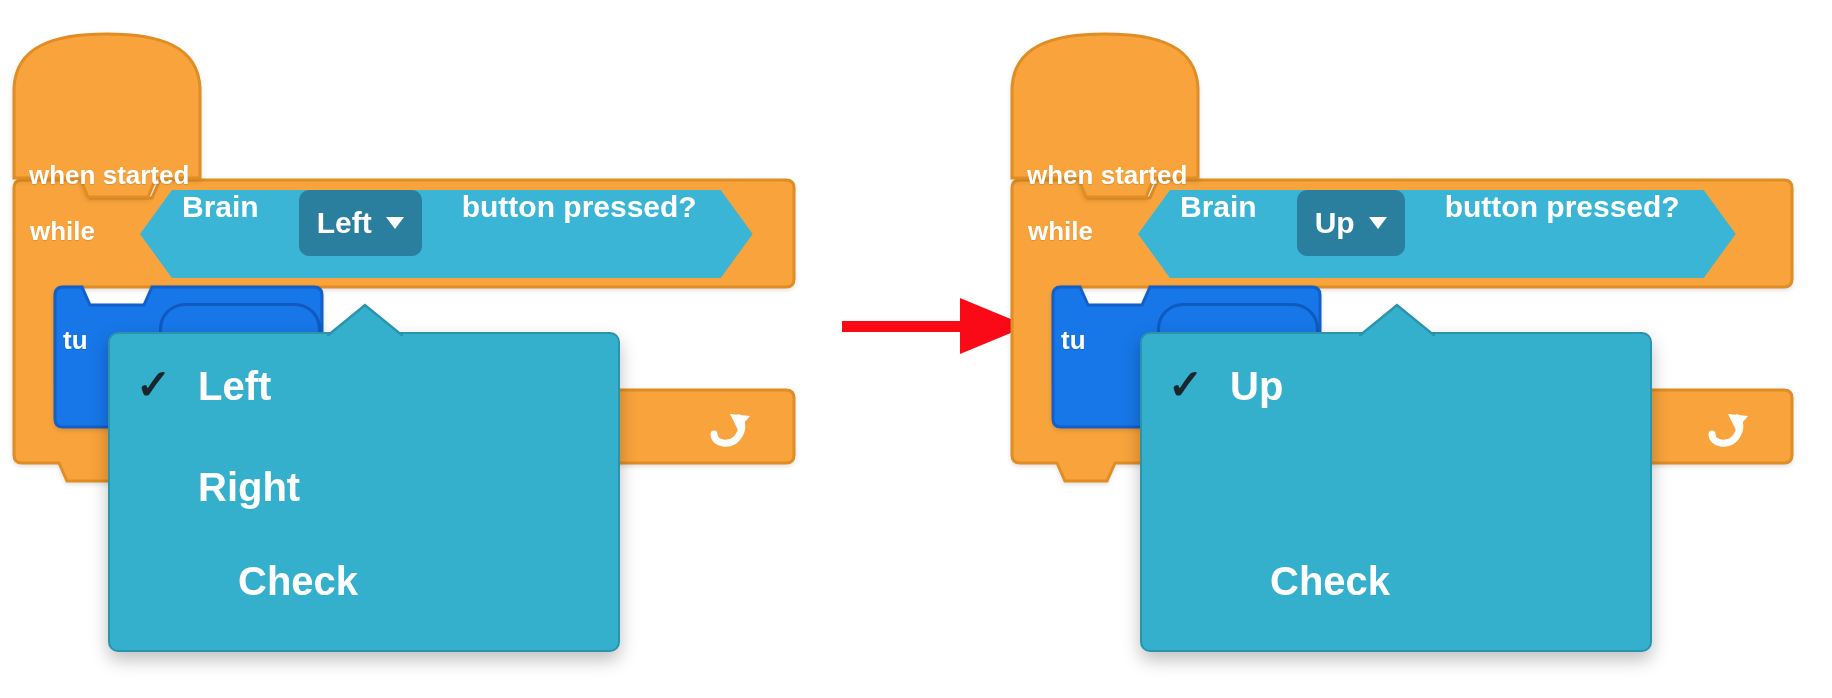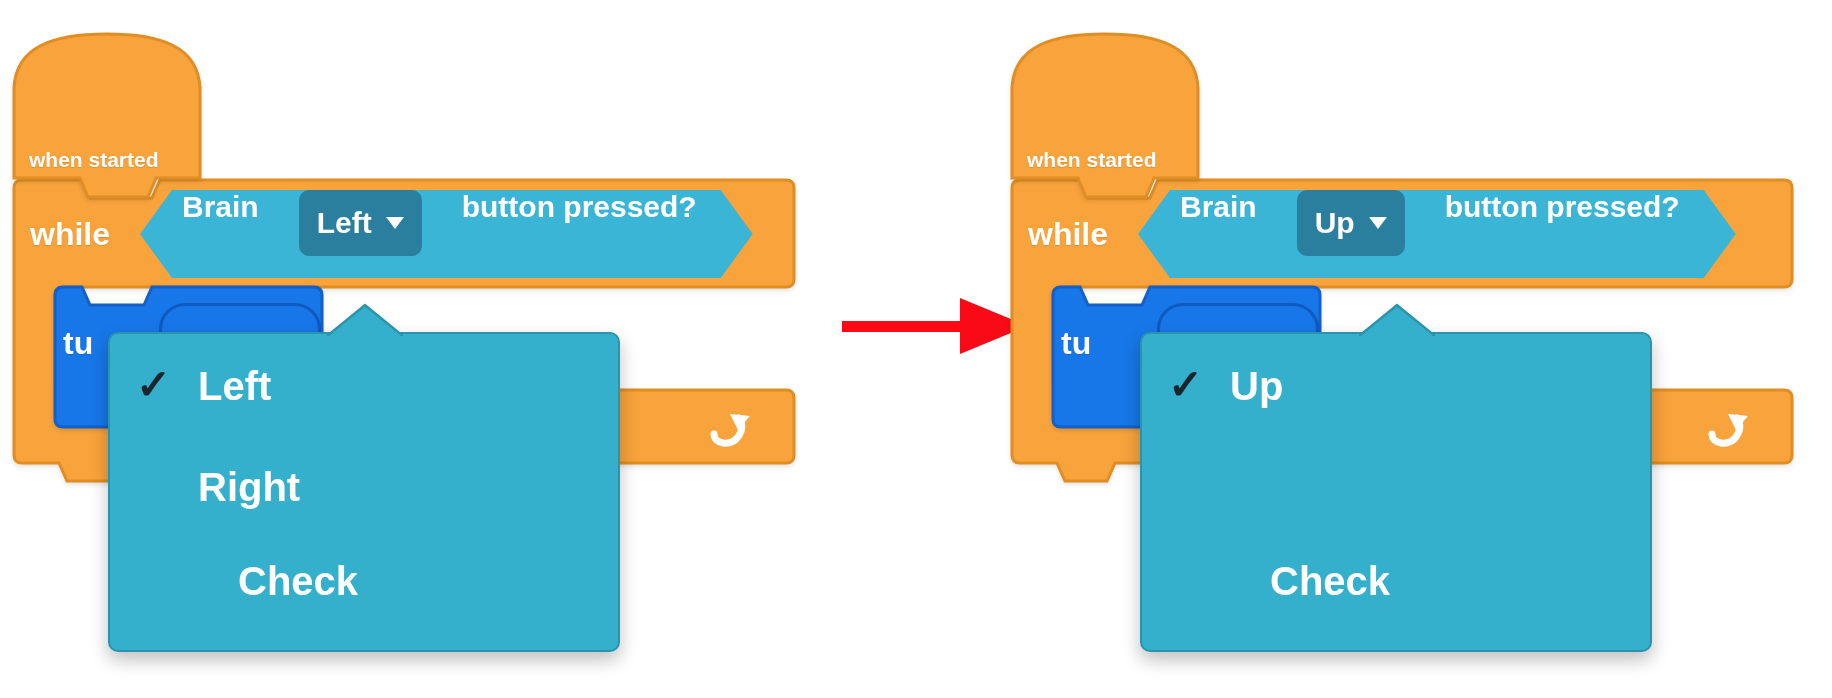--- a/index.html
+++ b/index.html
@@ -7,25 +7,25 @@
               font-family:"Liberation Sans", sans-serif; }
   .canvas { position:relative; width:1832px; height:698px; background:#ffffff; }
 
   .program { position:absolute; top:0; width:800px; height:698px; }
   .program.left  { left:14px; }
   .program.right { left:1012px; }
 
   svg.blockshape { position:absolute; overflow:visible;
                    filter:drop-shadow(0 2px 2px rgba(0,0,0,0.12)); }
 
-  .block-label { position:absolute; color:#fff; font-weight:bold; font-size:32px;
+  .block-label { position:absolute; color:#fff; font-weight:bold; font-size:26px;
                  white-space:nowrap; text-shadow:0 1px 1px rgba(0,0,0,0.12); }
 
   
-  .hat-label { left:15px; top:148px; font-size:21px; }
+  .hat-label { left:15px; top:160px; font-size:26px; }
   .while-label { left:16px; top:216px; }
 
   
   .hexagon { position:absolute; left:126px; top:190px; height:88px;
              display:inline-flex; gap:40px;
              padding:0 56px 0 42px; background:#3bb5d6;
              clip-path:polygon(32px 0, calc(100% - 32px) 0, 100% 50%,
                                calc(100% - 32px) 100%, 32px 100%, 0 50%); }
   .hex-text { color:#fff; font-weight:bold; font-size:30px; white-space:nowrap;
               position:relative; }

